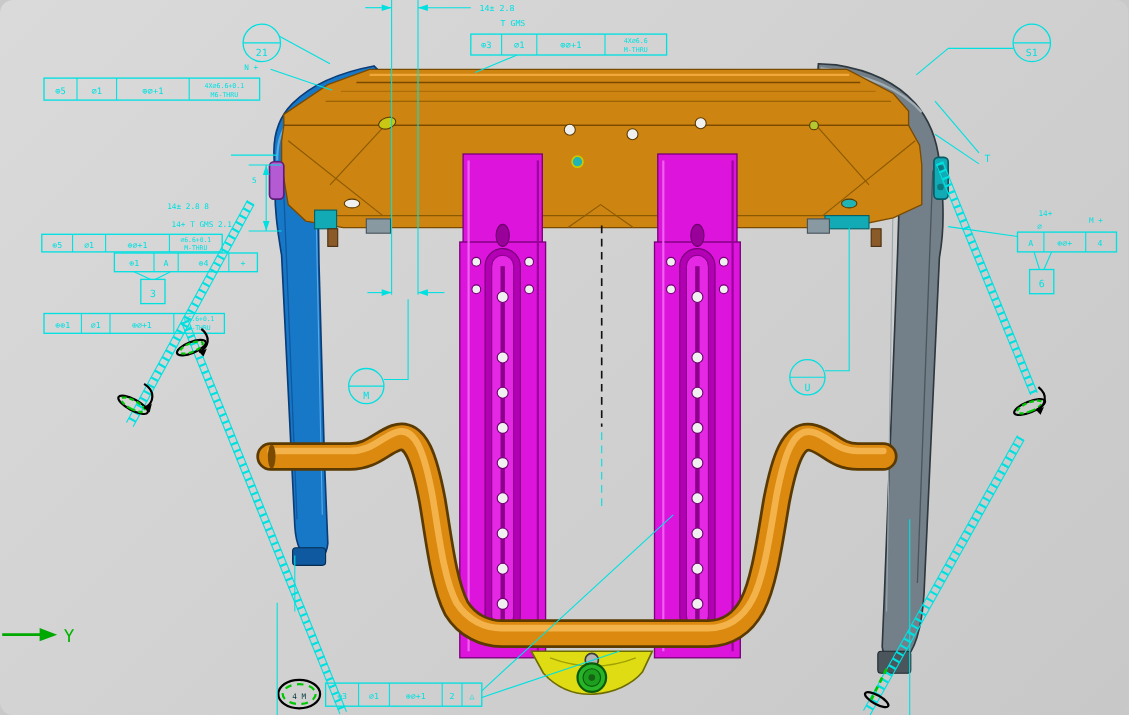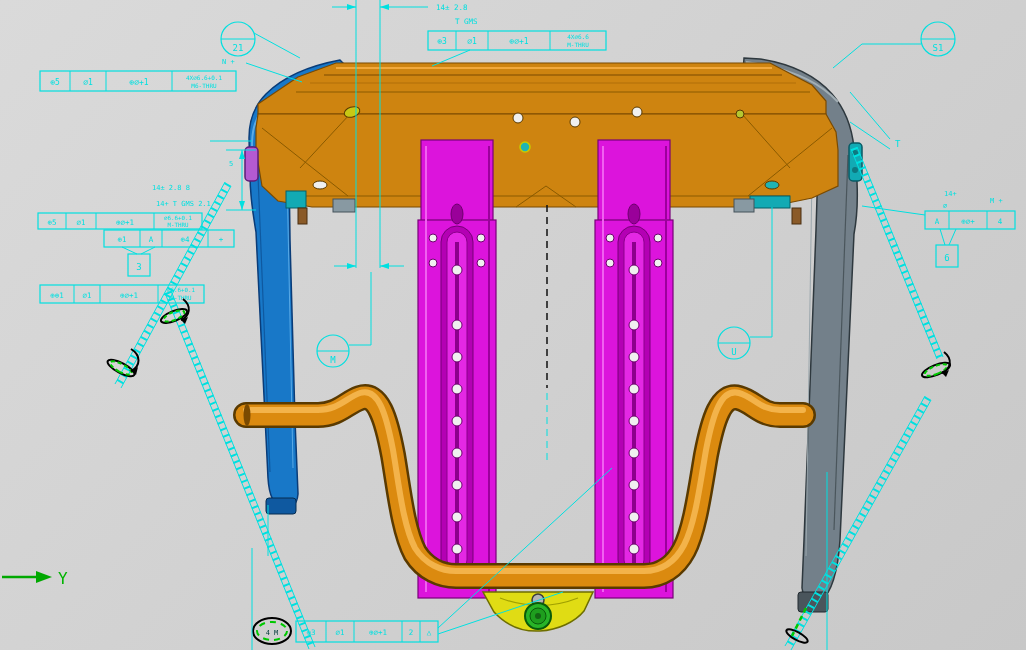--- a/index.html
+++ b/index.html
@@ -1,17 +1,17 @@
 <!DOCTYPE html>
 <html><head>
 <meta charset="utf-8">
 <style>
   html,body{margin:0;padding:0;background:#c9c9c9;font-family:"Liberation Sans",sans-serif;}
   #stage{position:relative;width:1026px;height:650px;overflow:hidden;
-         background:linear-gradient(135deg,#dadada 0%,#d2d2d2 45%,#c8c8c8 100%);}
+         background:linear-gradient(135deg,#dadada 0%,#d2d2d2 45%,#c8c8c8 100%);border-radius:12px;}
   svg{position:absolute;left:0;top:0;}
   text{font-family:"DejaVu Sans Mono","Liberation Mono",monospace;}
   .ann{fill:#00e0e0;}
   .annln{stroke:#00e0e0;stroke-width:1;fill:none;}
   .frame{stroke:#00e0e0;stroke-width:1.2;fill:none;}
 </style>
 </head>
 <body>
 
 <div id="stage">

